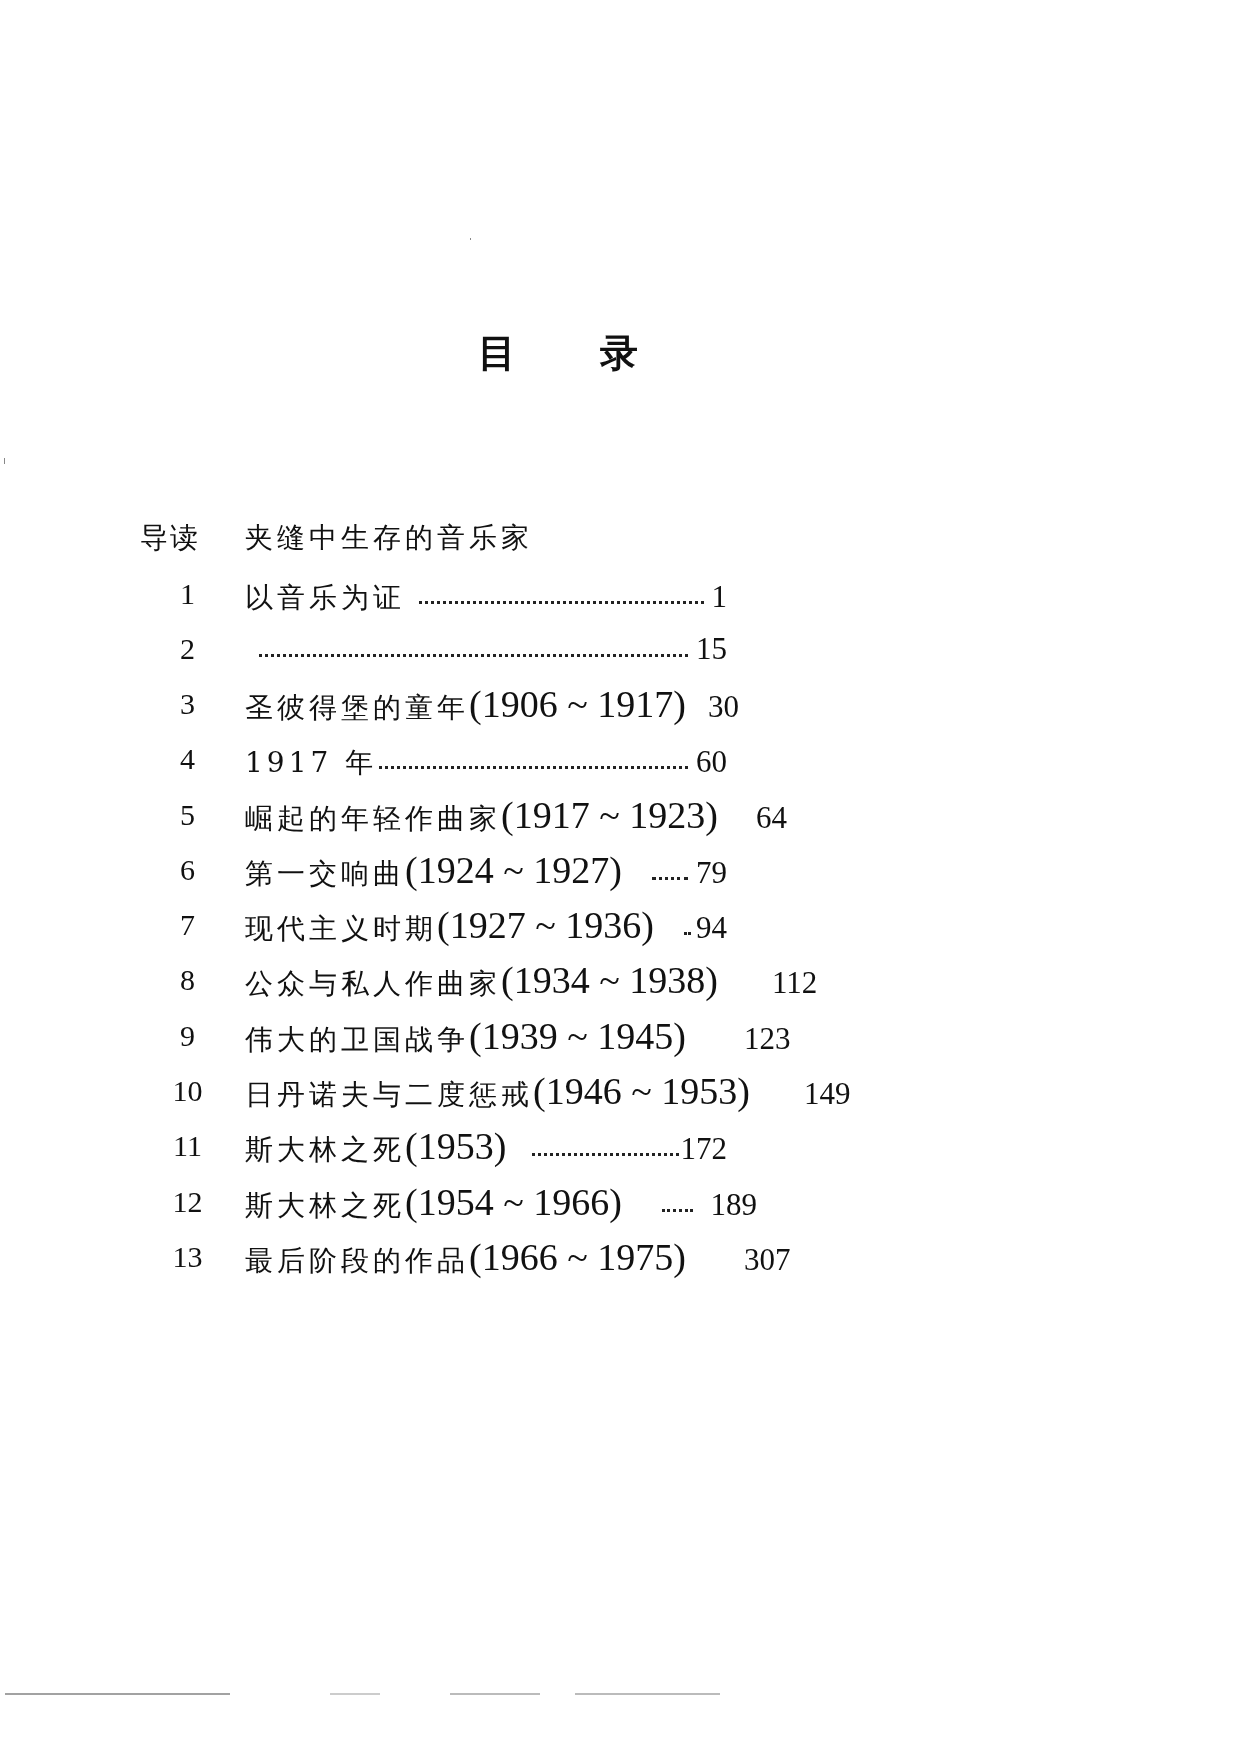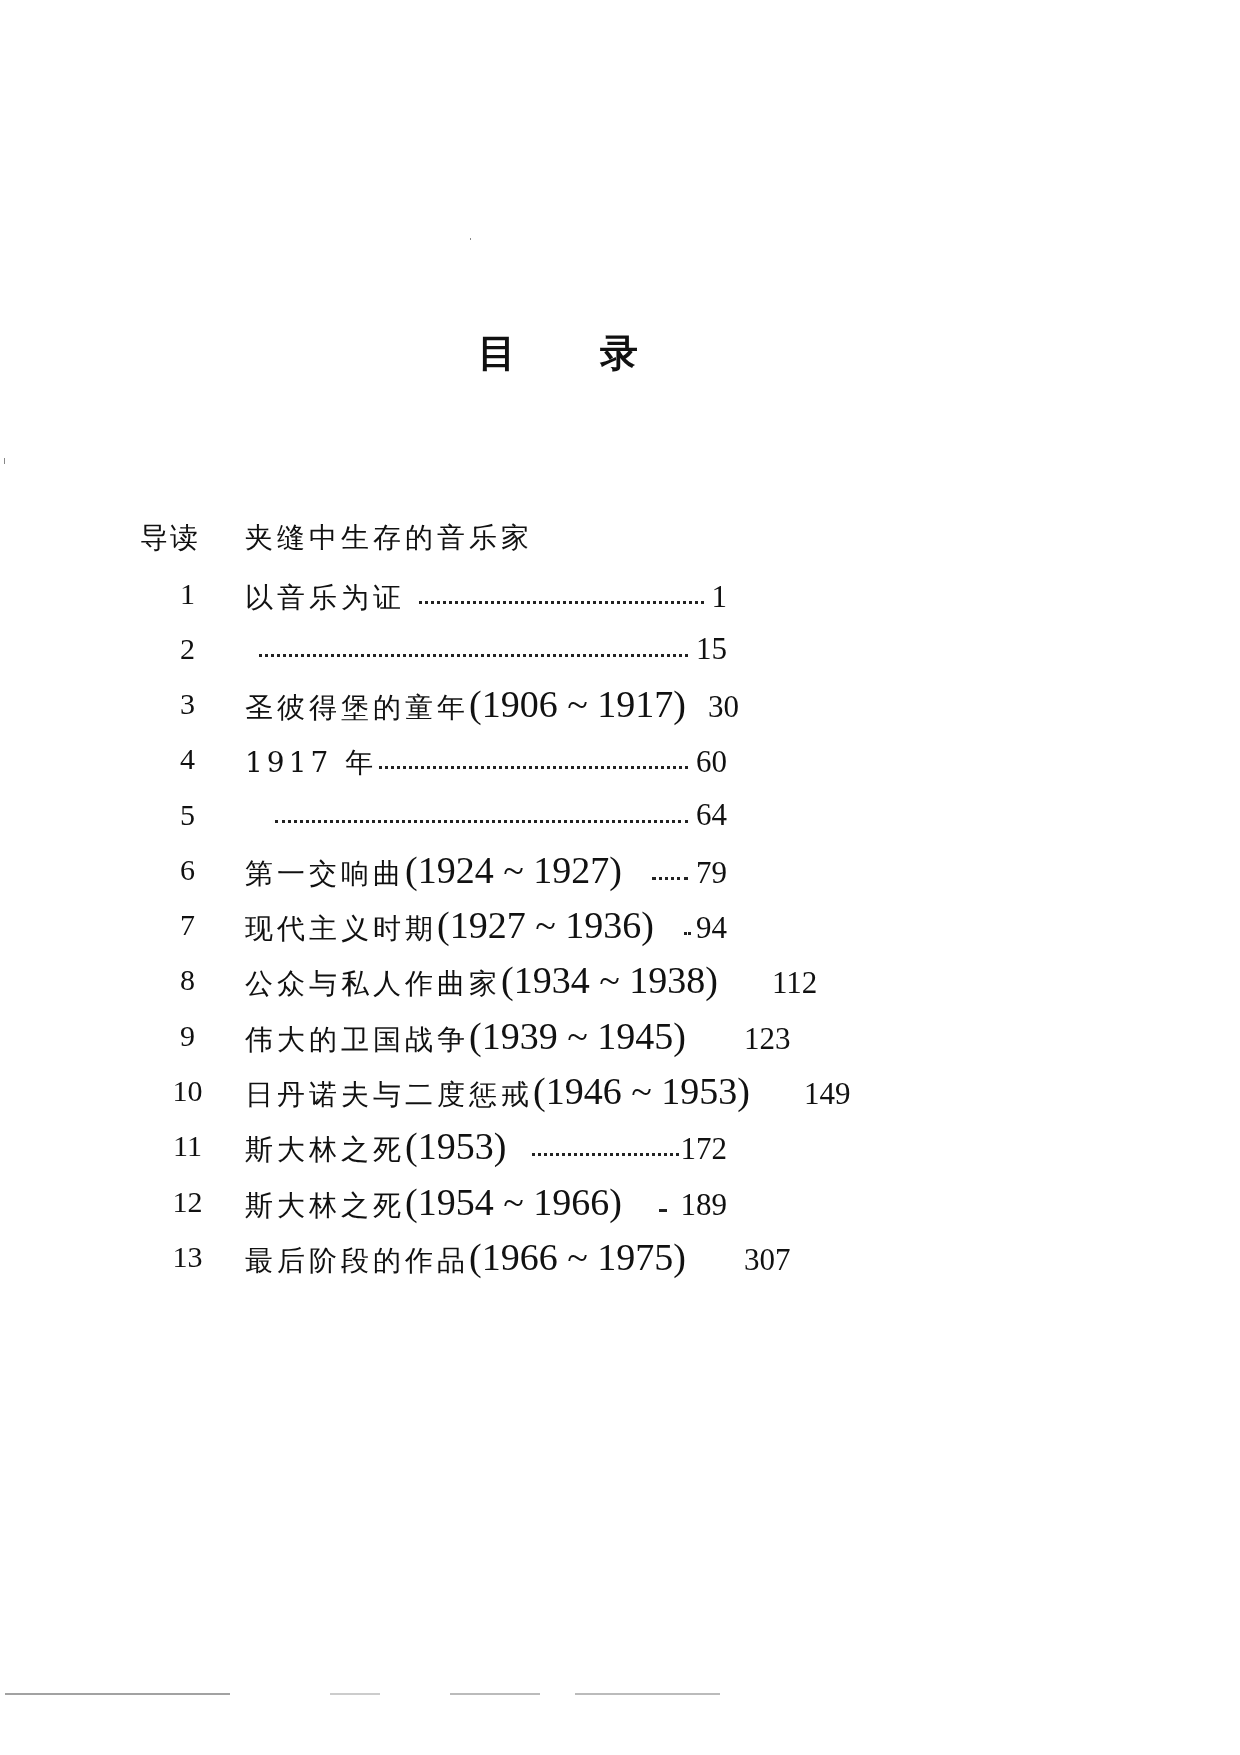--- a/index.html
+++ b/index.html
@@ -155,20 +155,21 @@
     <div class="toc-line">
       <span class="toc-title"><span>1917 年</span><span class="latin"></span></span>
       <span class="toc-leader" style="margin-left:2px;"></span>
       <span class="toc-page">60</span>
     </div>
   </div>
 
   <div class="toc-row" style="top:279px;">
     <span class="toc-num">5</span>
     <div class="toc-line">
+      <span class="toc-title"><span>崛起的年轻作曲家</span><span class="latin">(1917 ~ 1923)</span></span>
       <span class="toc-leader" style="margin-left:30px;"></span>
       <span class="toc-page">64</span>
     </div>
   </div>
 
   <div class="toc-row" style="top:334px;">
     <span class="toc-num">6</span>
     <div class="toc-line">
       <span class="toc-title"><span>第一交响曲</span><span class="latin">(1924 ~ 1927)</span></span>
       <span class="toc-leader" style="margin-left:30px;"></span>
@@ -214,21 +215,21 @@
 
   <div class="toc-row" style="top:610px;">
     <span class="toc-num">11</span>
     <div class="toc-line">
       <span class="toc-title"><span>斯大林之死</span><span class="latin">(1953)</span></span>
       <span class="toc-leader" style="margin-left:26px; margin-right:2px;"></span>
       <span class="toc-page">172</span>
     </div>
   </div>
 
-  <div class="toc-row" style="top:666px;">
+  <div class="toc-row" style="top:666px;padding-left:30px;">
     <span class="toc-num">12</span>
     <div class="toc-line">
       <span class="toc-title"><span>斯大林之死</span><span class="latin">(1954 ~ 1966)</span></span>
       <span class="toc-leader" style="margin-left:40px; margin-right:18px;"></span>
       <span class="toc-page">189</span>
     </div>
   </div>
 
   <div class="toc-row" style="top:721px;">
     <span class="toc-num">13</span>

